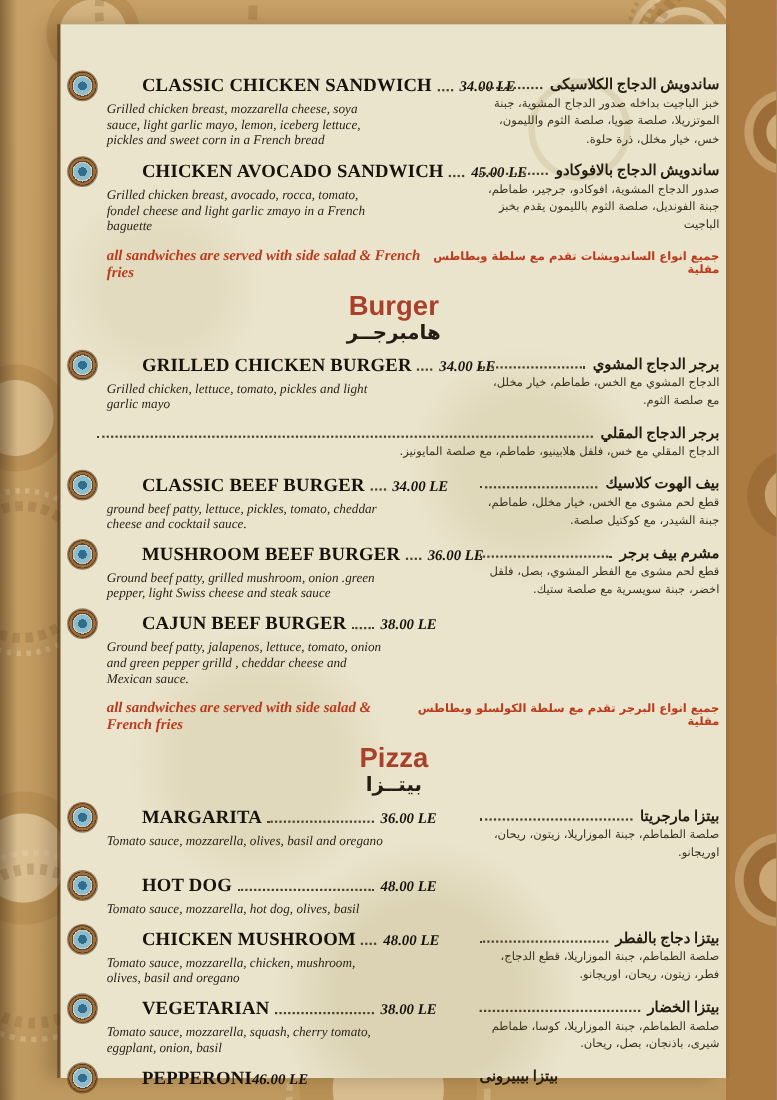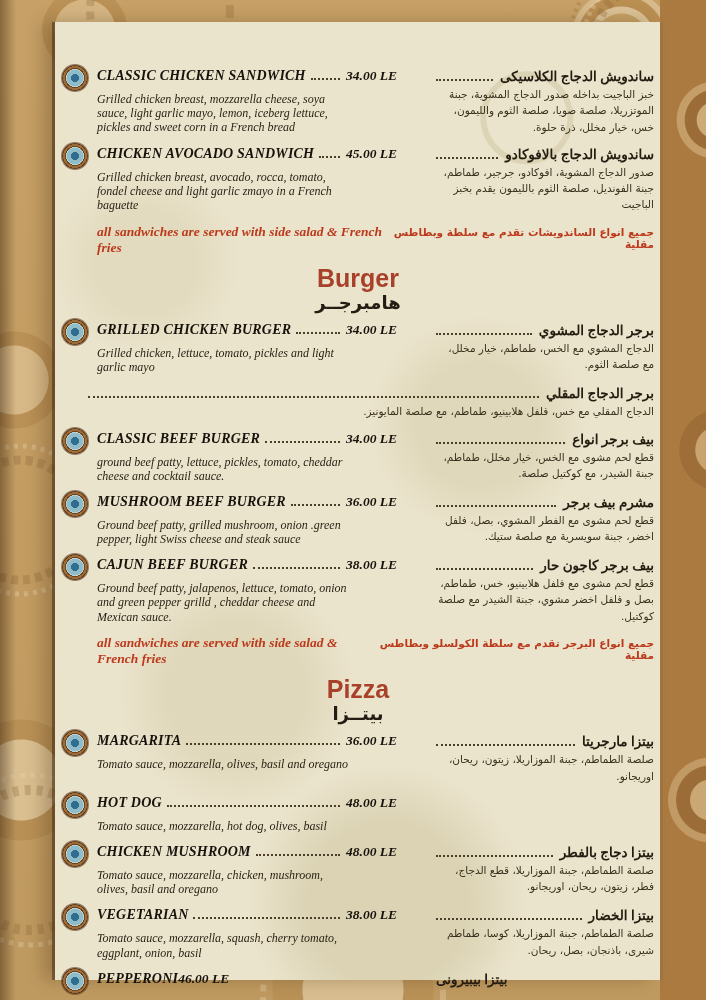--- a/index.html
+++ b/index.html
@@ -63,22 +63,22 @@
   .en-line { display:flex; align-items:baseline; }
   .bullet {
     flex:0 0 auto; width:26px; height:26px; border-radius:50%;
     align-self:flex-start; margin-right:9px; margin-top:-3px;
     background:radial-gradient(circle at 50% 50%,
       #2f6e8e 0 4px, #8fbcc8 4px 8px, #b7d2d4 8px 9px,
       #6e441e 9px 10px, #a4713a 10px 12px, #6e441e 12px 13px);
     box-shadow:0 0 0 1px rgba(90,58,26,0.6), inset 0 0 3px rgba(0,0,0,0.35);
   }
   .en-name {
-    font-size:14px; font-weight:700; font-style:italic;
-    color:#17120b; letter-spacing:0.2px; white-space:nowrap;
+    font-size:17px; font-weight:700; 
+    color:#17120b; letter-spacing:0.2px; white-space:nowrap;margin-left:32px;
   }
   .leader { flex:1 1 auto; min-width:14px; border-bottom:2px dotted #4a3d2a; margin:0 6px 3px 5px; }
   .price { flex:0 0 auto; width:64px; font-style:italic; font-weight:700; font-size:13.5px; color:#17120b; }
   .en-desc {
     margin-left:35px; max-width:255px;
     font-size:12px; font-style:italic; color:#251d10; line-height:1.18; margin-top:1px;
   }
 
   .ar-line { display:flex; align-items:baseline; direction:ltr; }
   .leader-ar { flex:1 1 auto; min-width:14px; border-bottom:2px dotted #4a3d2a; margin:0 7px 4px 0; }
@@ -204,21 +204,21 @@
                 <span class="bullet"></span>
                 <span class="en-name">CLASSIC BEEF BURGER</span>
                 <span class="leader"></span>
                 <span class="price"><span>34.00</span>&nbsp;<span>LE</span></span>
               </div>
               <div class="en-desc">ground beef patty, lettuce, pickles, tomato, cheddar cheese and cocktail sauce.</div>
             </div>
             <div class="col-ar">
               <div class="ar-line">
                 <span class="leader-ar"></span>
-                <span class="ar-name">بيف برجر انواع</span>
+                <span class="ar-name">بيف الهوت كلاسيك</span>
               </div>
               <div class="ar-desc">قطع لحم مشوى مع الخس، خيار مخلل، طماطم، جبنة الشيدر، مع كوكتيل صلصة.</div>
             </div>
           </div>
           <div class="item">
             <div class="col-en">
               <div class="en-line">
                 <span class="bullet"></span>
                 <span class="en-name">MUSHROOM BEEF BURGER</span>
                 <span class="leader"></span>
@@ -236,27 +236,20 @@
           </div>
           <div class="item">
             <div class="col-en">
               <div class="en-line">
                 <span class="bullet"></span>
                 <span class="en-name">CAJUN BEEF BURGER</span>
                 <span class="leader"></span>
                 <span class="price"><span>38.00</span>&nbsp;<span>LE</span></span>
               </div>
               <div class="en-desc">Ground beef patty, jalapenos, lettuce, tomato, onion and green pepper grilld , cheddar cheese and Mexican sauce.</div>
-            </div>
-            <div class="col-ar">
-              <div class="ar-line">
-                <span class="leader-ar"></span>
-                <span class="ar-name">بيف برجر كاجون حار</span>
-              </div>
-              <div class="ar-desc">قطع لحم مشوى مع فلفل هلابينيو، خس، طماطم، بصل و فلفل اخضر مشوي، جبنة الشيدر مع صلصة كوكتيل.</div>
             </div>
           </div>
           <div class="note-row">
             <div class="note-en">all sandwiches are served with side salad &amp; French fries</div>
             <div class="note-ar">جميع انواع البرجر تقدم مع سلطة الكولسلو وبطاطس مقلية</div>
           </div>
         </section>
         <section class="menu-section">
           <div class="section-heading">
             <div class="heading-en">Pizza</div>

